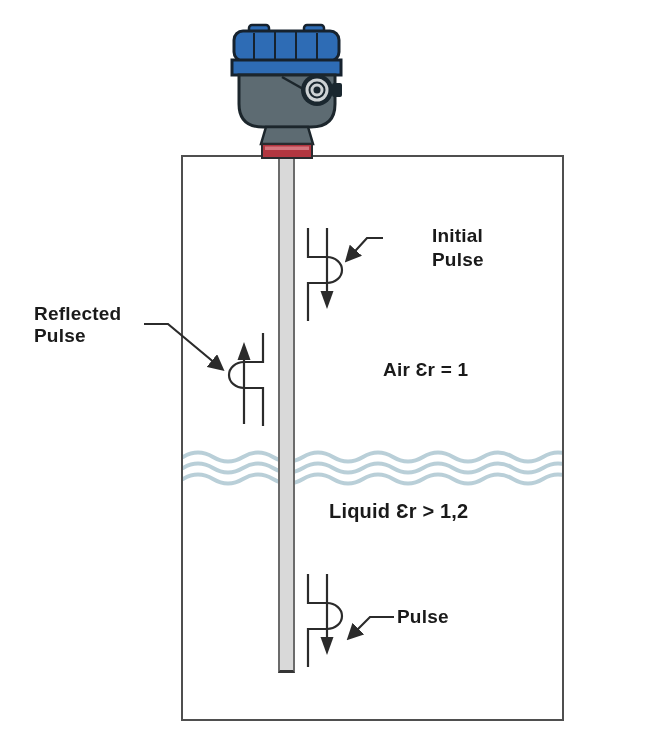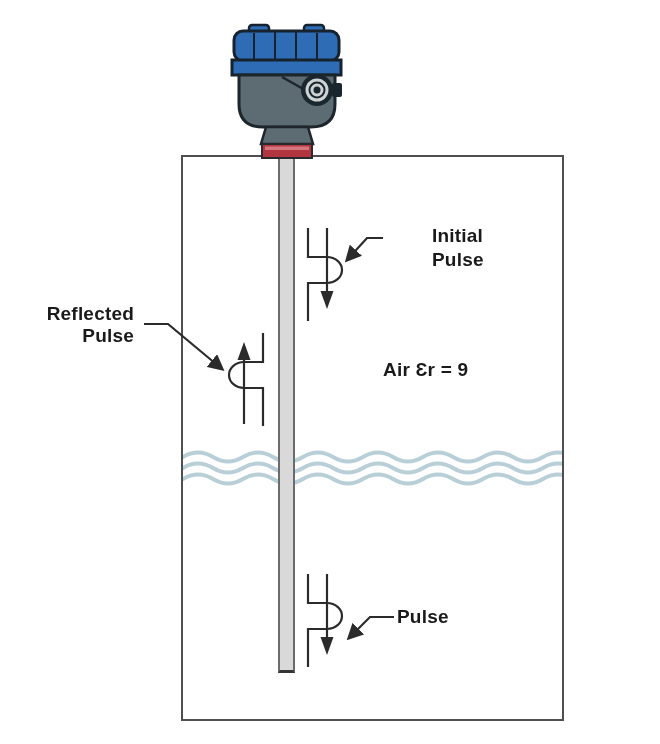--- a/index.html
+++ b/index.html
@@ -26,21 +26,21 @@
   
   .pulse{z-index:5;}
   .leaders{left:0;top:0;width:660px;height:744px;z-index:5;pointer-events:none;}
   
   .lbl{
     color:#1a1a1a;font-weight:bold;font-size:19px;line-height:24px;
     white-space:nowrap;z-index:6;letter-spacing:0.2px;
   }
   .lbl span{display:block;}
   .lbl-initial{left:392px;top:224px;margin-left:40px;}
-  .lbl-reflected{left:34px;top:303px;width:100px;text-align:right;line-height:22px;}
+  .lbl-reflected{left:34px;top:303px;width:100px;line-height:22px;}
   .lbl-air{left:383px;top:358px;}
   .lbl-liquid{left:329px;top:499px;font-size:20px;}
   .lbl-transmitted{left:397px;top:605px;line-height:23px;}
 </style>
 </head>
 <body>
 
 <div class="canvas">
 
   <div class="abs tank"></div>
@@ -117,20 +117,21 @@
   <div class="abs lbl lbl-initial">
     <span>Initial</span>
     <span>Pulse</span>
   </div>
 
   <div class="abs lbl lbl-reflected">
     <span>Reflected</span>
     <span>Pulse</span>
   </div>
 
-  <div class="abs lbl lbl-air">Air Ɛr = 9</div>
+  <div class="abs lbl lbl-air">Air Ɛr = 1</div>
 
+  <div class="abs lbl lbl-liquid">Liquid Ɛr &gt; 1,2</div>
 
   <div class="abs lbl lbl-transmitted">
     <span>Pulse</span>
   </div>
 
 </div>
 
 </body></html>

